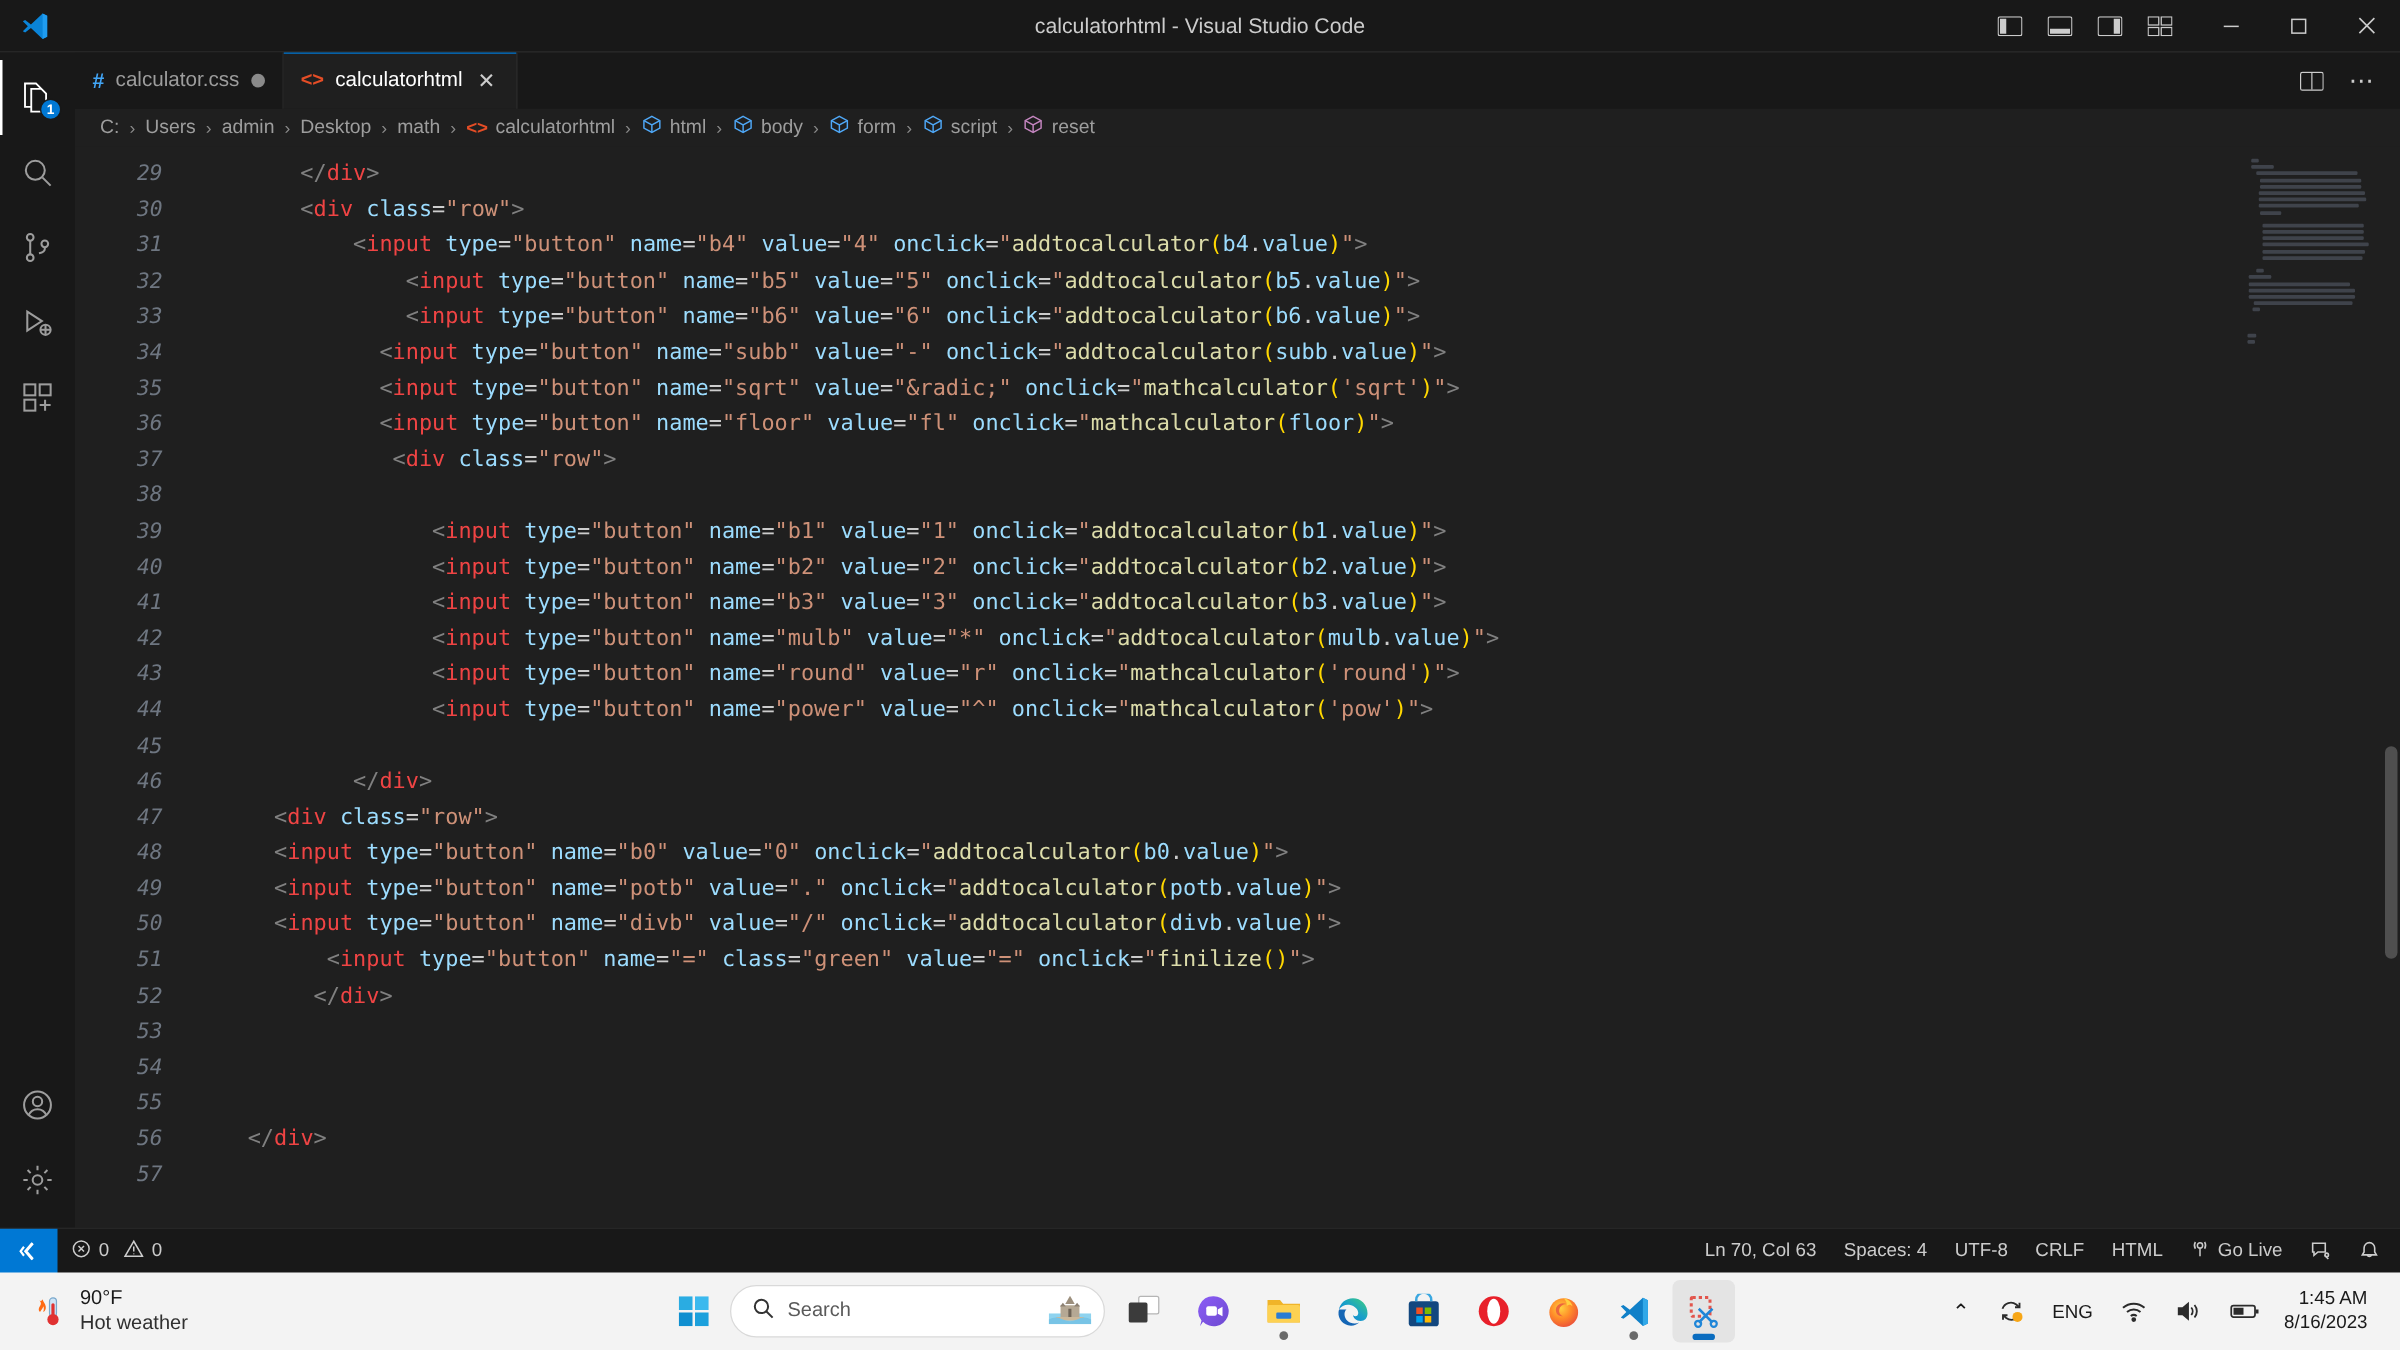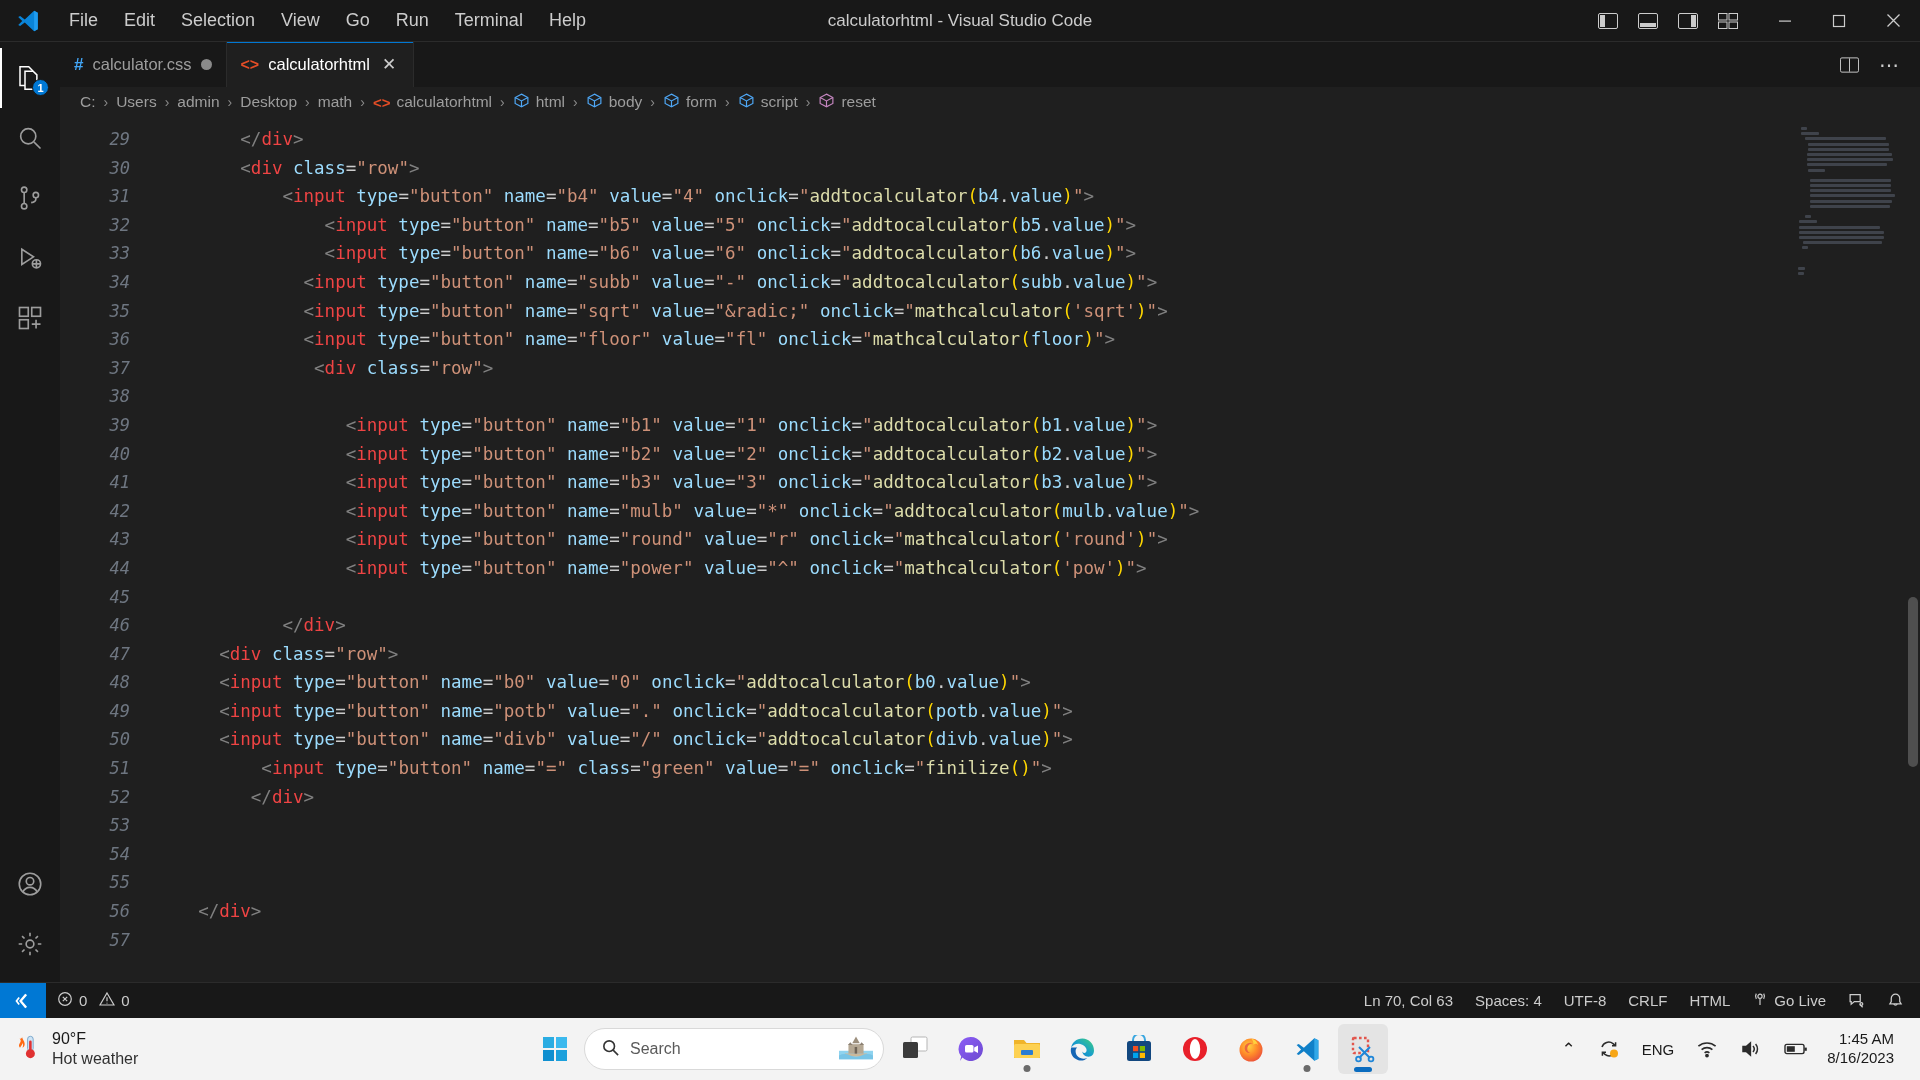--- a/index.html
+++ b/index.html
@@ -127,21 +127,21 @@
   .sb-remote { background:#0078d4; width:46px; height:36px; display:flex;
                align-items:center; justify-content:center; }
   .sb-item { padding:0 11px; height:36px; display:flex; align-items:center; gap:6px; cursor:pointer; }
   .sb-right { margin-left:auto; display:flex; align-items:center; }
 
   
   .taskbar {
     height:62px; min-height:62px; background:#f3f3f3; display:flex; align-items:center;
     position:relative; color:#1a1a1a;
   }
-  .weather { display:flex; align-items:center; gap:12px; padding-left:12px; }
+  .weather { display:flex; align-items:flex-end; gap:12px; padding-left:24px; }
   .weather-txt { display:flex; flex-direction:column; line-height:1.22; }
   .weather-temp { font-size:16px; color:#1a1a1a; }
   .weather-desc { font-size:16px; color:#303030; }
   .tb-center {
     position:absolute; left:50%; transform:translateX(-50%);
     display:flex; align-items:center; gap:6px;
   }
   .start-btn { width:46px; height:46px; display:flex; align-items:center; justify-content:center;
                border-radius:5px; }
   .searchbox {
@@ -168,30 +168,20 @@
 <body>
 
 <div id="app">
 
   <div class="titlebar">
     <div class="vscode-logo">
       <svg width="26" height="26" viewBox="0 0 32 32">
         <path d="M23.5 3.5 12 14.2 6.3 9.9 4 11l4.9 5L4 21l2.3 1.1 5.7-4.3L23.5 28.5 28 26.3V5.7z" fill="#0a84d8"></path>
         <path d="M23.5 3.5 28 5.7v20.6l-4.5 2.2V3.5z" fill="#1f9cf0"></path>
       </svg>
-    </div>
-    <div class="menus">
-      <div class="menu-item">File</div>
-      <div class="menu-item">Edit</div>
-      <div class="menu-item">Selection</div>
-      <div class="menu-item">View</div>
-      <div class="menu-item">Go</div>
-      <div class="menu-item">Run</div>
-      <div class="menu-item">Terminal</div>
-      <div class="menu-item">Help</div>
     </div>
     <div class="win-title">calculatorhtml - Visual Studio Code</div>
     <div class="win-ctrl-group">
       <div class="layout-icons">
         <div class="layout-btn">
           <svg width="20" height="16" viewBox="0 0 20 16">
               <rect x="0.5" y="0.5" width="19" height="15" rx="1.5" fill="none" stroke="#cccccc"></rect>
               <rect x="2" y="2" width="5" height="12" fill="#cccccc"></rect>
             </svg>
         </div>

